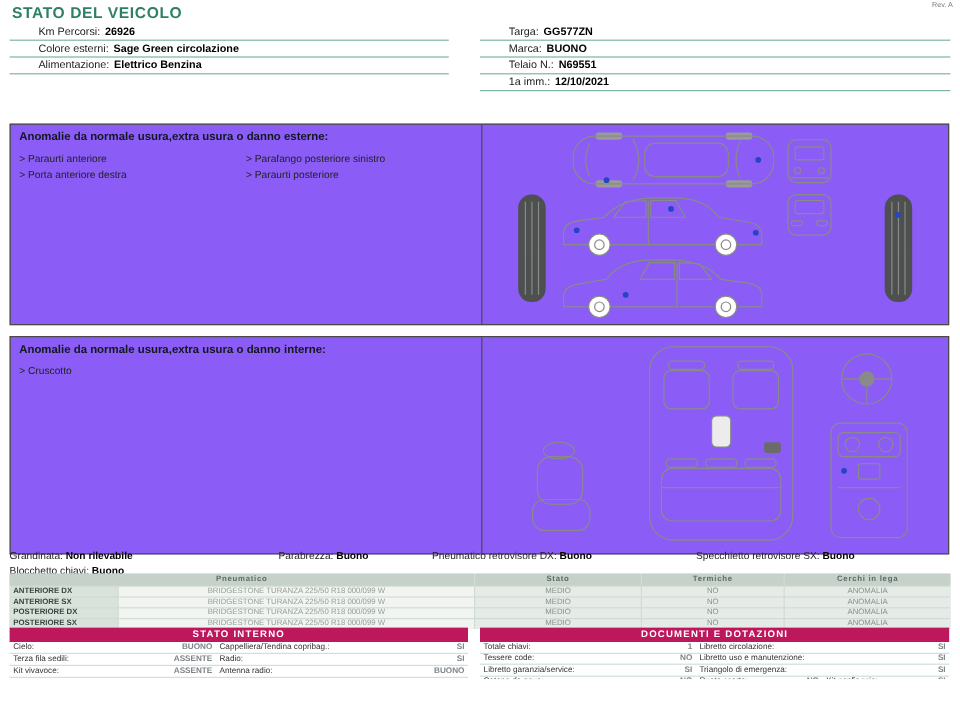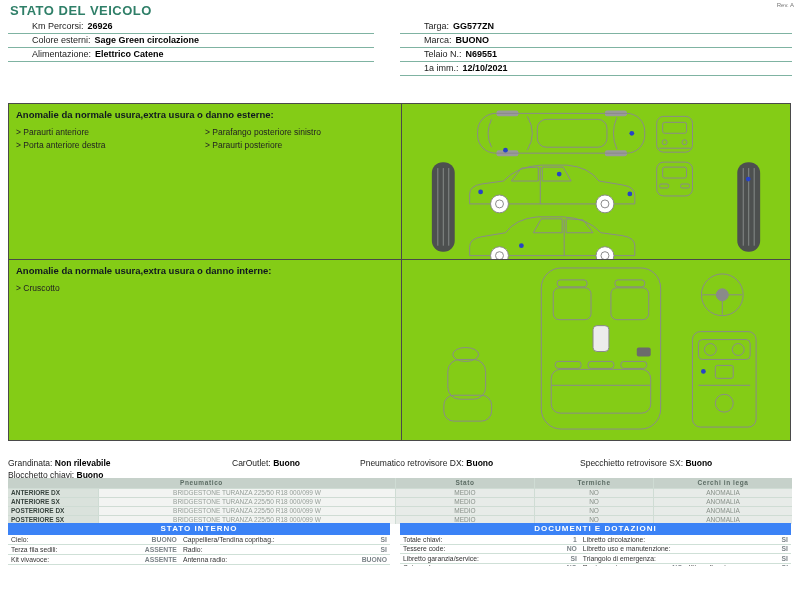--- a/index.html
+++ b/index.html
@@ -13,23 +13,23 @@
 
   .info { position: absolute; top: 20px; }
   .info-left { left: 8px; width: 366px; }
   .info-right { left: 400px; width: 392px; }
   .irow { display: flex; flex-wrap: wrap; gap: 4px; align-items: flex-start;
           border-bottom: 1px solid #7fb3a2; padding: 1px 2px; font-size: 9px; line-height: 11px; }
   .irow .lbl { white-space: nowrap; color: #222; padding-left: 22px; }
   .irow .val { font-weight: bold; color: #000; }
   .irow .val-wrap { max-width: 295px; display: inline-block; }
 
-  .abox { position: absolute; left: 8px; width: 783px; border: 1px solid #4a4a4a; background: #84cc16; }
+  .abox { position: absolute; left: 8px; width: 783px; border: 1px solid #4a4a4a; background: #8b5cf6; }
   .box-ext { top: 103px; height: 168px; }
-  .box-int { top: 259px; height: 182px; }
+  .box-int { top: 280px; height: 182px; }
   .abox .text { position: absolute; left: 0; top: 0; width: 392px; height: 100%; padding: 5px 7px; }
   .abox .diagram { position: absolute; left: 392px; top: 0; right: 0; bottom: 0; border-left: 1px solid #4a4a4a; }
   .abox .diagram svg { width: 100%; height: 100%; display: block; }
   .abox h3 { font-size: 9.5px; font-weight: bold; color: #101820; margin-bottom: 7px; }
   .items { display: flex; font-size: 8.5px; color: #222; }
   .items .col { width: 50%; }
   .items .col div { margin-bottom: 3px; }
 
   .summary { position: absolute; left: 8px; top: 458px; width: 784px; font-size: 8.5px; }
   .srow { display: flex; margin-bottom: 2px; }
@@ -44,21 +44,21 @@
            grid-template-columns: 90px 296px 138px 118px 1fr; gap: 1px; background: #cfdcd4; font-size: 6.5px; }
   .tires .hc { background: #c6d1ca; color: #5c6c64; font-weight: bold; text-align: center; height: 10px; line-height: 10px; letter-spacing: .6px; }
   .tires .span2 { grid-column: 1 / span 2; }
   .tires .pos { background: #dae2dc; font-weight: bold; color: #38453f; padding-left: 3px; height: 8px; line-height: 8px; }
   .tires .tname { background: #f2f4f2; color: #97a09a; text-align: center; height: 8px; line-height: 8px; }
   .tires .cell { background: #e7ebe8; color: #879088; text-align: center; height: 8px; line-height: 8px; }
 
   .tbl { position: absolute; top: 523px; font-size: 6.8px; background: #fff; }
   .tbl-left { left: 8px; width: 382px; }
   .tbl-right { left: 400px; width: 391px; }
-  .thead { background: #3b82f6; color: #fff; font-weight: bold; font-size: 8px; text-align: center; height: 12px; line-height: 12px; letter-spacing: 1px; }
+  .thead { background: #be185d; color: #fff; font-weight: bold; font-size: 8px; text-align: center; height: 12px; line-height: 12px; letter-spacing: 1px; }
   .trow { display: flex; border-bottom: 1px solid #cfe0d7; height: 10px; line-height: 9px; align-items: center; }
   .tbl-right .trow { height: 9.5px; }
   .pair { display: flex; flex: 1; justify-content: space-between; padding: 0 3px; }
   .tbl-left .pair:first-child { flex: 0 0 45%; }
   .tbl-right .pair:first-child { flex: 0 0 46%; }
   .plbl { color: #333; white-space: nowrap; }
   .pval { color: #7c8489; font-weight: bold; white-space: nowrap; }
 
   .footer-addr { position: absolute; left: 8px; top: 587px; font-size: 6px; color: #555; }
   .footer-page { position: absolute; left: 388px; top: 587px; font-size: 6.5px; color: #333; }
@@ -78,21 +78,21 @@
     <div class="irow">
       <span class="lbl">Km Percorsi:</span>
       <span class="val">26926</span>
     </div>
     <div class="irow">
       <span class="lbl">Colore esterni:</span>
       <span class="val">Sage Green circolazione</span>
     </div>
     <div class="irow">
       <span class="lbl">Alimentazione:</span>
-      <span class="val">Elettrico Catene</span>
+      <span class="val">Elettrico Benzina</span>
     </div>
   </div>
 
   <div class="info info-right">
     <div class="irow">
       <span class="lbl">Targa:</span>
       <span class="val">GG577ZN</span>
     </div>
     <div class="irow">
       <span class="lbl">Marca:</span>
@@ -233,21 +233,21 @@
         <g fill="#2743c6" stroke="none">
           <circle cx="303" cy="112" r="2.4"></circle>
         </g>
       </svg>
     </div>
   </div>
 
   <div class="summary">
     <div class="srow srow1">
       <span class="sitem"><span class="slbl">Grandinata:</span> <span class="sval">Non rilevabile</span></span>
-      <span class="sitem"><span class="slbl">CarOutlet:</span> <span class="sval">Buono</span></span>
+      <span class="sitem"><span class="slbl">Parabrezza:</span> <span class="sval">Buono</span></span>
       <span class="sitem"><span class="slbl">Pneumatico retrovisore DX:</span> <span class="sval">Buono</span></span>
       <span class="sitem"><span class="slbl">Specchietto retrovisore SX:</span> <span class="sval">Buono</span></span>
     </div>
     <div class="srow">
       <span class="sitem"><span class="slbl">Blocchetto chiavi:</span> <span class="sval">Buono</span></span>
     </div>
   </div>
 
   <div class="tires">
     <div class="hc span2">Pneumatico</div>

